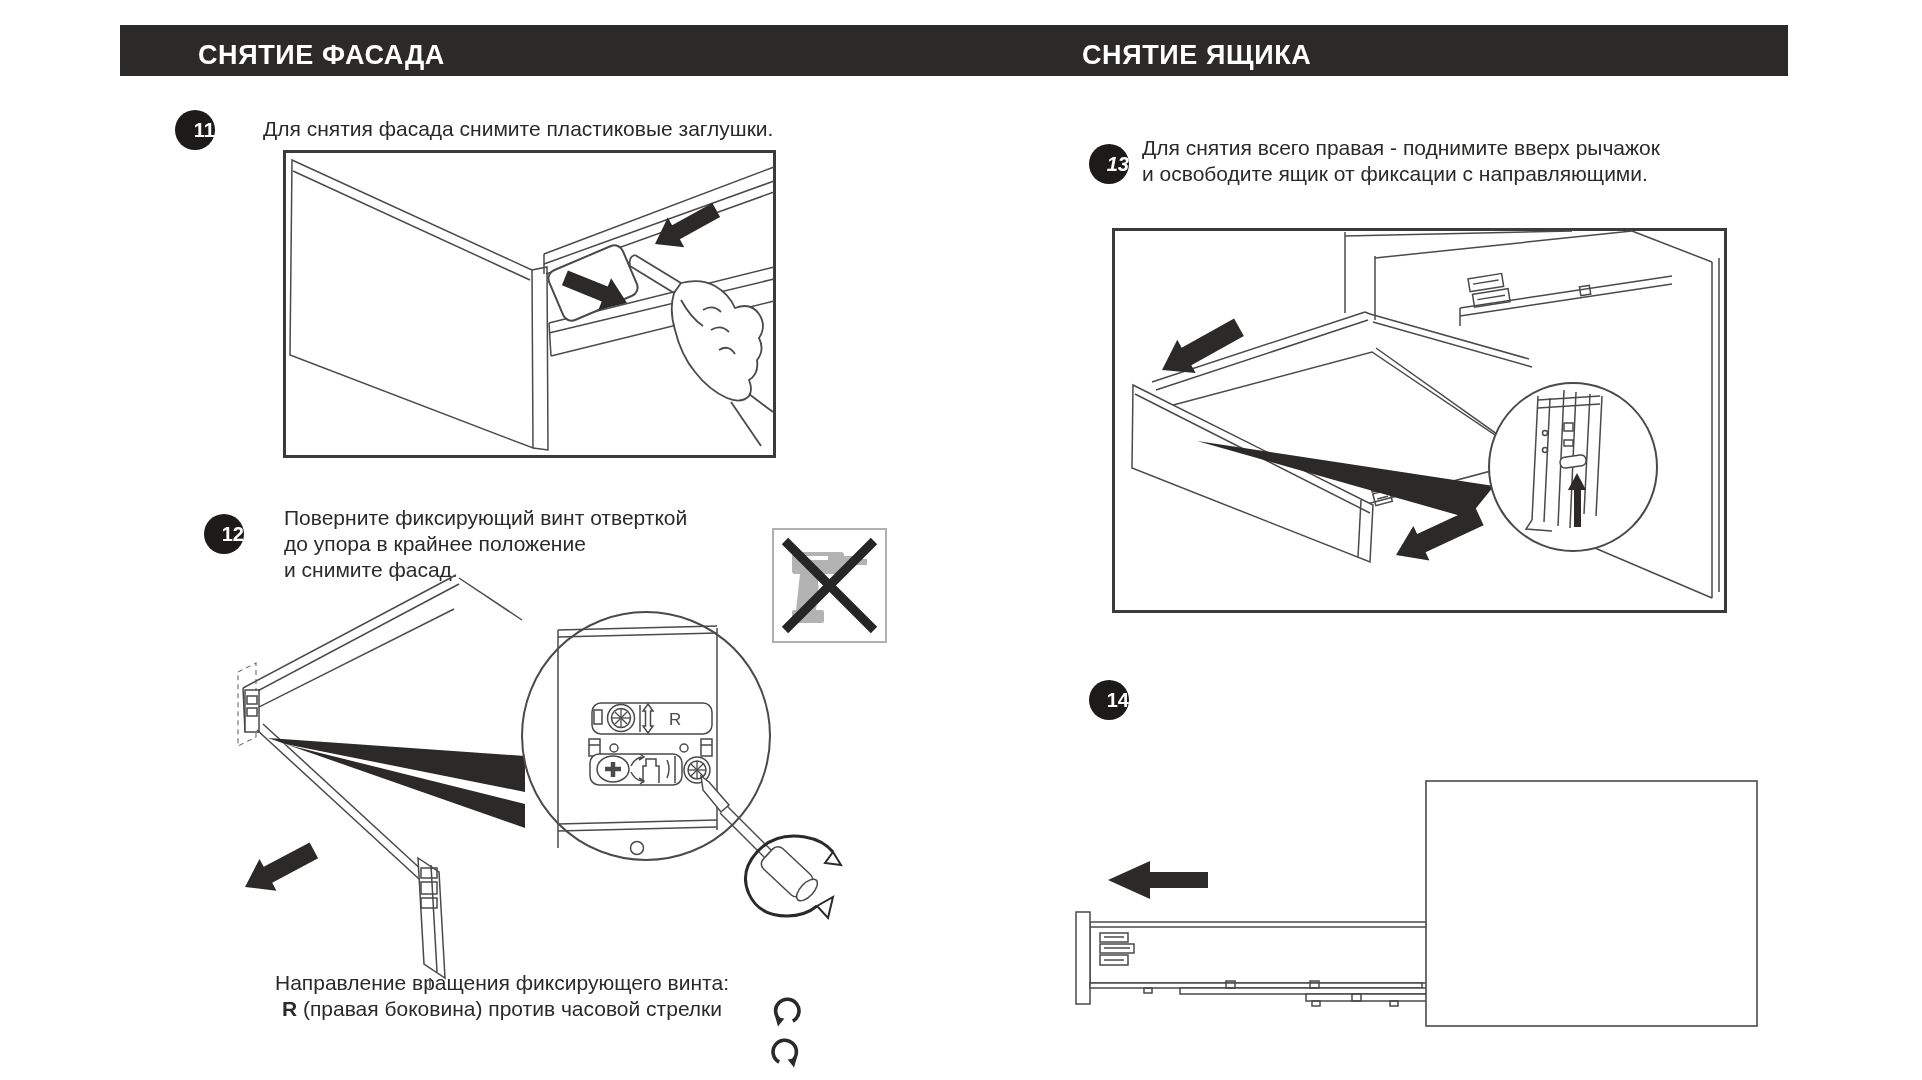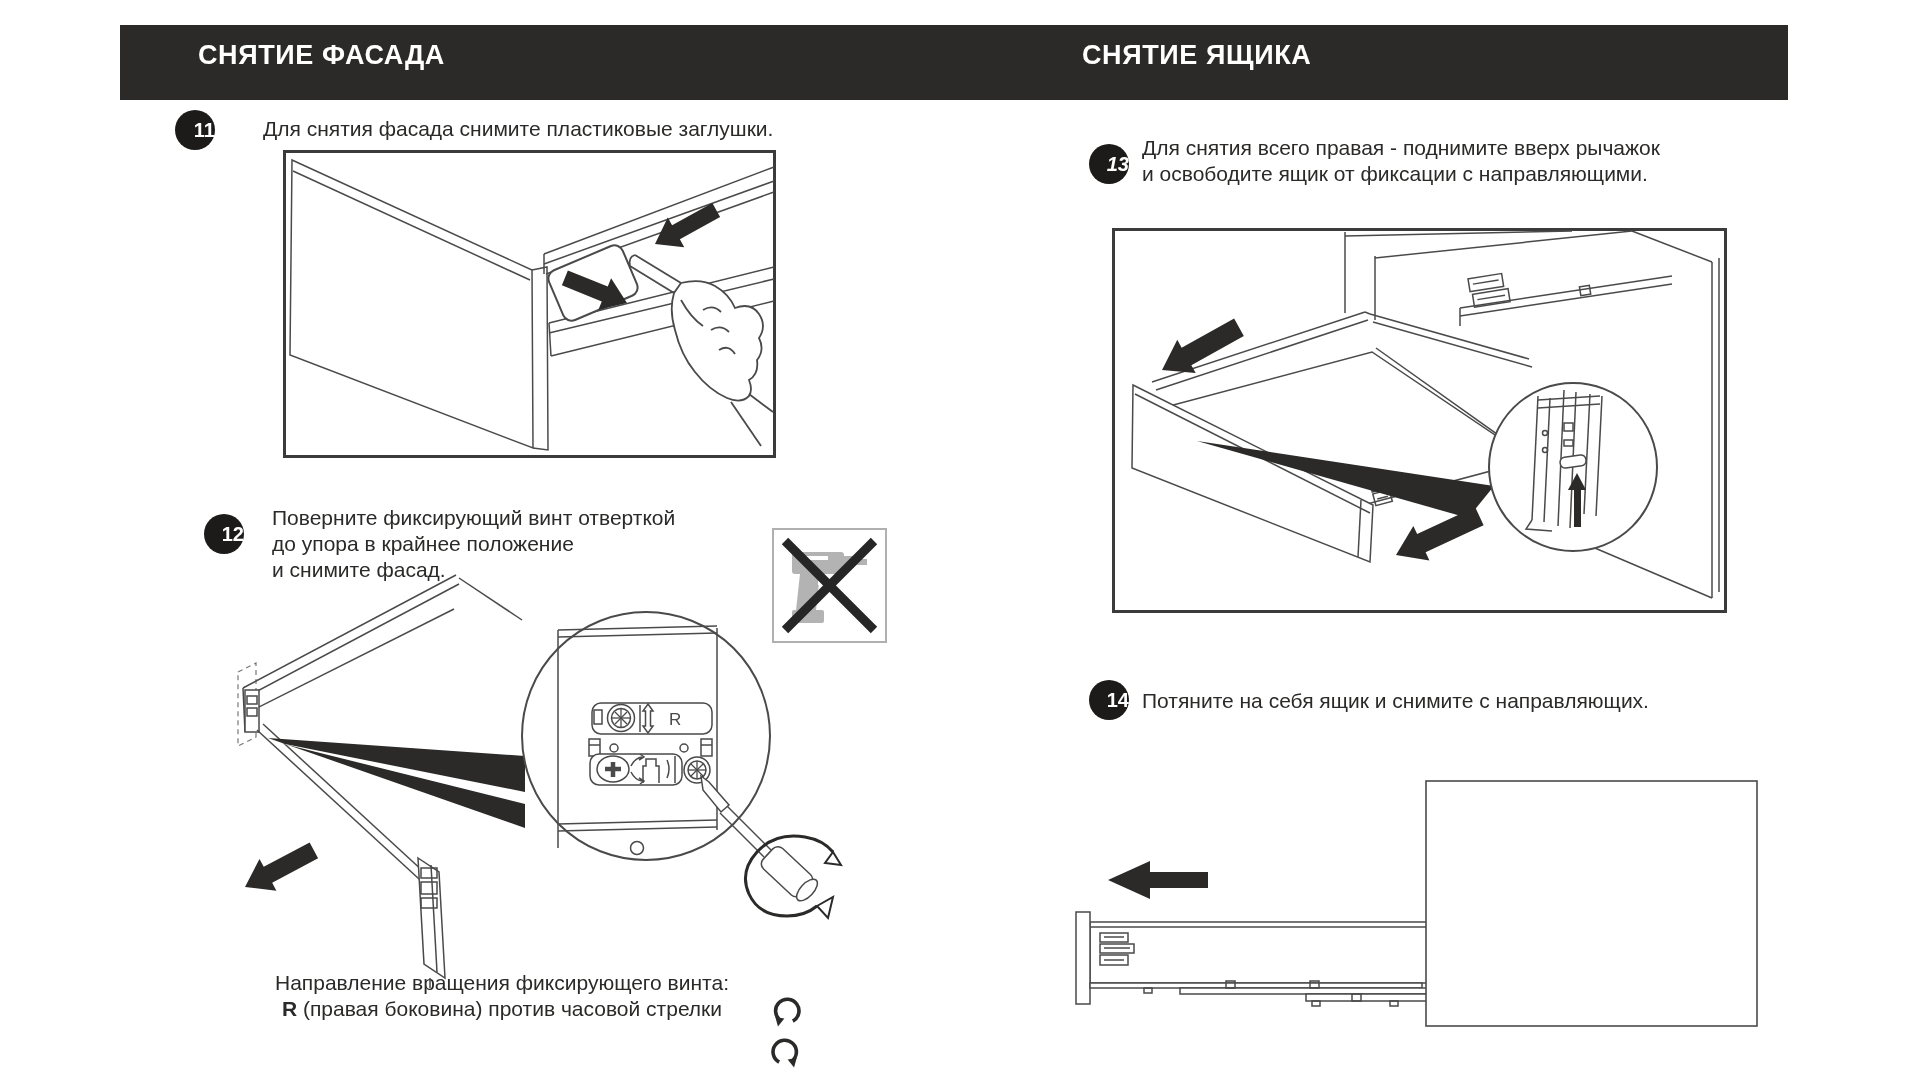--- a/index.html
+++ b/index.html
@@ -1,18 +1,18 @@
 <!DOCTYPE html>
 <html><head>
 <meta charset="utf-8">
 <style>
   html,body{margin:0;padding:0;background:#fff;}
   #page{position:relative;width:1922px;height:1080px;background:#ffffff;overflow:hidden;
         font-family:"Liberation Sans",sans-serif;color:#2b2a29;}
-  .bar{position:absolute;left:120px;top:25px;width:1668px;height:75px;background:#2b2a29;}
+  .bar{position:absolute;left:120px;top:25px;width:1668px;height:51px;background:#2b2a29;}
   .bar .title{position:absolute;top:0;color:#ffffff;font:bold 27px/60px "Liberation Sans",sans-serif;
         letter-spacing:0.6px;white-space:nowrap;}
   .t{position:absolute;font:21px/26px "Liberation Sans",sans-serif;color:#2b2a29;white-space:nowrap;}
   .t b{font-weight:bold;}
   .badge{position:absolute;width:40px;height:40px;border-radius:50%;background:#1c1b1a;color:#ffffff;
         font:bold 20px/40px "Liberation Sans",sans-serif;text-align:right;}
   svg{position:absolute;overflow:visible;}
   .ln{stroke:#4a4a4a;stroke-width:1.5;fill:none;}
   .lnw{stroke:#4a4a4a;stroke-width:1.5;fill:#ffffff;}
   .blk{fill:#2b2a29;stroke:none;}
@@ -27,32 +27,31 @@
     <span class="title" style="left:962px;">СНЯТИЕ ЯЩИКА</span>
   </div>
 
   <div class="badge" style="left:175px;top:110px;">11</div>
   <div class="badge" style="left:204px;top:514px;">12</div>
   <div class="badge" style="left:1089px;top:144px;font-style:italic;">13</div>
   <div class="badge" style="left:1089px;top:680px;">14</div>
 
   <div class="t" style="left:263px;top:116px;">Для снятия фасада снимите пластиковые заглушки.</div>
 
-  <div class="t" style="left:272px;top:505px;">
+  <div class="t" style="left:284px;top:505px;">
     <div>Поверните фиксирующий винт отверткой</div>
     <div>до упора в крайнее положение</div>
     <div>и снимите фасад.</div>
   </div>
 
   <div class="t" style="left:1142px;top:135px;">
     <div>Для снятия всего правая - поднимите вверх рычажок</div>
     <div>и освободите ящик от фиксации с направляющими.</div>
   </div>
 
-  <div class="t" style="left:1142px;top:688px;">Потяните на себя ящик и снимите с направляющих.</div>
 
   <div class="t" style="left:275px;top:970px;text-align:center;">
     <div>Направление вращения фиксирующего винта:</div>
     <div><b>R</b><span> (правая боковина) против часовой стрелки</span></div>
   </div>
 
   <svg style="left:770px;top:993px;" width="34" height="34" viewBox="0 0 32 32">
     <path d="M 21.5 26.5 A 11 11 0 1 0 9.5 25.5" fill="none" stroke="#2b2a29" stroke-width="3.4"></path>
     <polygon points="5,22.5 13.5,24 7.5,31.5" fill="#2b2a29"></polygon>
   </svg>

